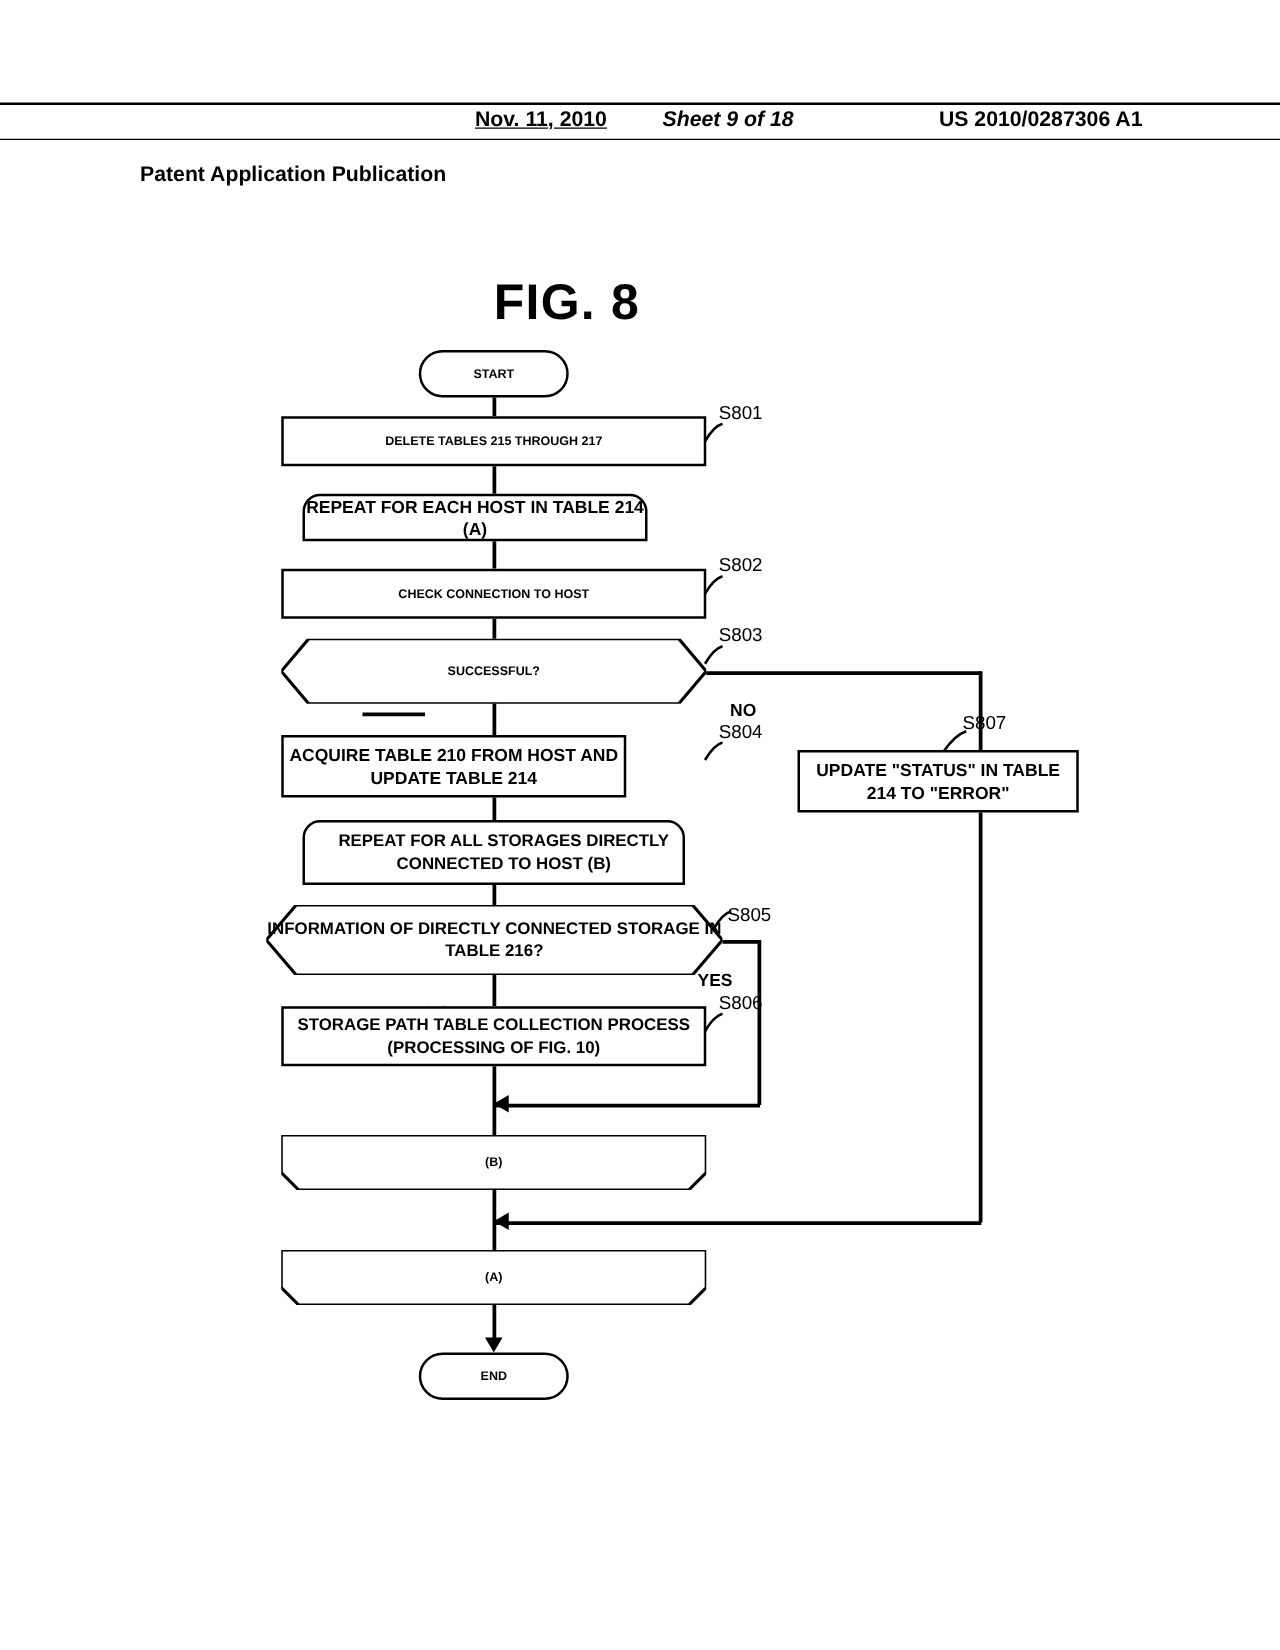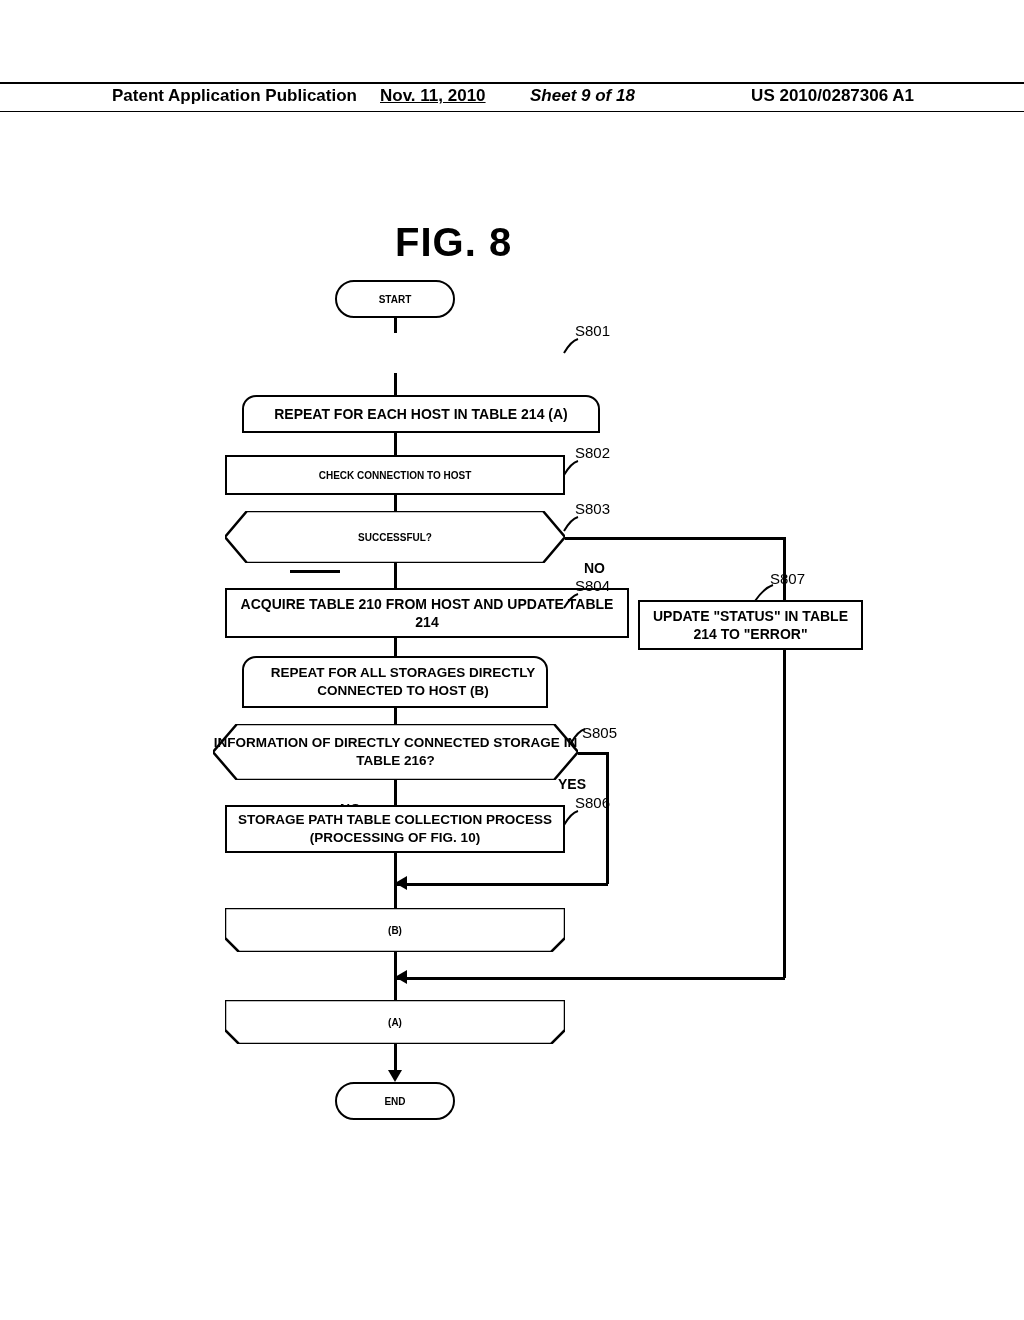--- a/index.html
+++ b/index.html
@@ -25,21 +25,21 @@
     height: 30px;
     border-top: 2px solid #000;
     border-bottom: 1px solid #000;
   }
   .header-text {
     position: absolute;
     top: 86px;
     font-size: 17px;
     font-weight: bold;
   }
-  .header-left { left: 112px; }
+  .header-left { left: 112px; margin-top: 44px; }
   .header-center { left: 380px; text-decoration: underline; }
   .header-sheet { left: 530px; font-style: italic; }
   .header-right { right: 110px; }
   .fig-title {
     position: absolute;
     top: 220px;
     left: 395px;
     font-size: 40px;
     font-weight: bold;
     letter-spacing: 1px;
@@ -117,27 +117,28 @@
   <div class="header-text header-left">Patent Application Publication</div>
   <div class="header-text header-center">Nov. 11, 2010</div>
   <div class="header-text header-sheet">Sheet 9 of 18</div>
   <div class="header-text header-right">US 2010/0287306 A1</div>
 
   <div class="fig-title">FIG. 8</div>
 
   <div class="shape terminal" style="left:335px; top:280px; width:120px;">START</div>
   <div class="vline" style="left:394px; top:318px; height:15px;"></div>
 
+  <div class="shape rect" style="left:225px; top:333px; width:340px; height:40px;">DELETE TABLES 215 THROUGH 217</div>
   <div class="label" style="left:575px; top:322px;">S801</div>
   <svg style="position:absolute; left:561px; top:336px;" width="20" height="20">
       <path d="M3 17 Q 10 5 17 3" stroke="#000" stroke-width="2" fill="none"></path>
     </svg>
   <div class="vline" style="left:394px; top:373px; height:22px;"></div>
 
-  <div class="shape loop-start" style="left:242px; top:395px; width:358px; height:38px; font-size:14px;">REPEAT FOR EACH HOST IN TABLE 214 (A)</div>
+  <div class="shape loop-start" style="left:242px; top:395px; width:276px; height:38px; font-size:14px;">REPEAT FOR EACH HOST IN TABLE 214 (A)</div>
   <div class="vline" style="left:394px; top:433px; height:22px;"></div>
 
   <div class="shape rect" style="left:225px; top:455px; width:340px; height:40px;">CHECK CONNECTION TO HOST</div>
   <div class="label" style="left:575px; top:444px;">S802</div>
   <svg style="position:absolute; left:561px; top:458px;" width="20" height="20">
       <path d="M3 17 Q 10 5 17 3" stroke="#000" stroke-width="2" fill="none"></path>
     </svg>
   <div class="vline" style="left:394px; top:495px; height:16px;"></div>
 
   <svg style="position:absolute; left:225px; top:511px; width:340px; height:52px;">
@@ -148,21 +149,21 @@
   <svg style="position:absolute; left:561px; top:514px;" width="20" height="20">
       <path d="M3 17 Q 10 5 17 3" stroke="#000" stroke-width="2" fill="none"></path>
     </svg>
 
   <div class="vline" style="left:394px; top:563px; height:25px;"></div>
   <div class="small-label" style="left:290px; top:572px;">YES</div>
   <div class="hline" style="left:290px; top:570px; width:50px;"></div>
   <div class="small-label" style="left:584px; top:546px;">NO</div>
   <div class="hline" style="left:565px; top:537px; width:220px;"></div>
 
-  <div class="shape rect" style="left:225px; top:588px; width:404px; height:50px; font-size:14px;">ACQUIRE TABLE 210 FROM HOST AND UPDATE TABLE 214</div>
+  <div class="shape rect" style="left:225px; top:588px; width:276px; height:50px; font-size:14px;">ACQUIRE TABLE 210 FROM HOST AND UPDATE TABLE 214</div>
   <div class="label" style="left:575px; top:577px;">S804</div>
   <svg style="position:absolute; left:561px; top:591px;" width="20" height="20">
       <path d="M3 17 Q 10 5 17 3" stroke="#000" stroke-width="2" fill="none"></path>
     </svg>
   <div class="vline" style="left:394px; top:638px; height:18px;"></div>
 
   <div class="shape rect" style="left:638px; top:600px; width:225px; height:50px; font-size:14px;">UPDATE "STATUS" IN TABLE 214 TO "ERROR"</div>
   <div class="label" style="left:770px; top:570px;">S807</div>
   <svg style="position:absolute; left:752px; top:582px;" width="24" height="22">
       <path d="M3 19 Q 12 6 21 3" stroke="#000" stroke-width="2" fill="none"></path>

